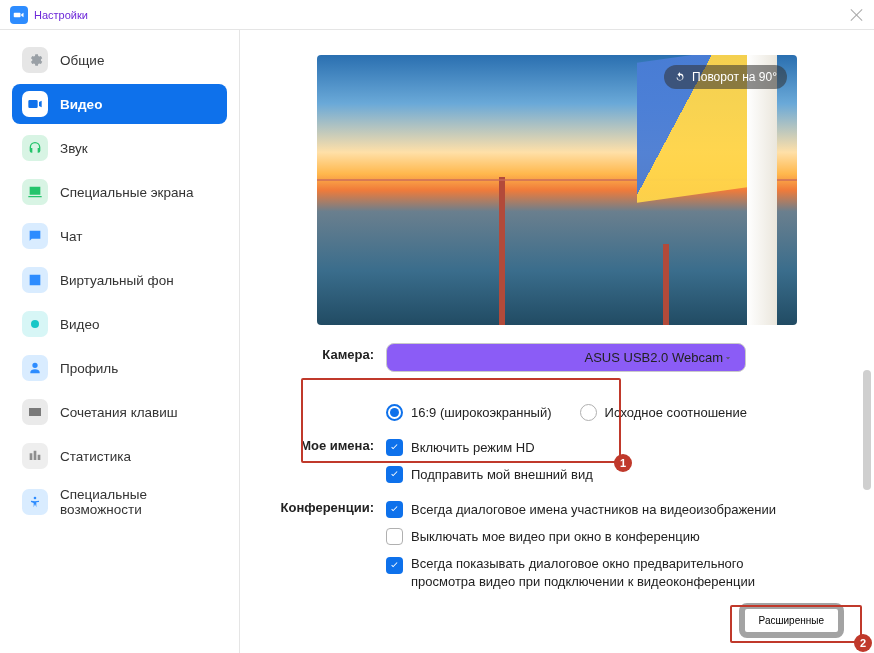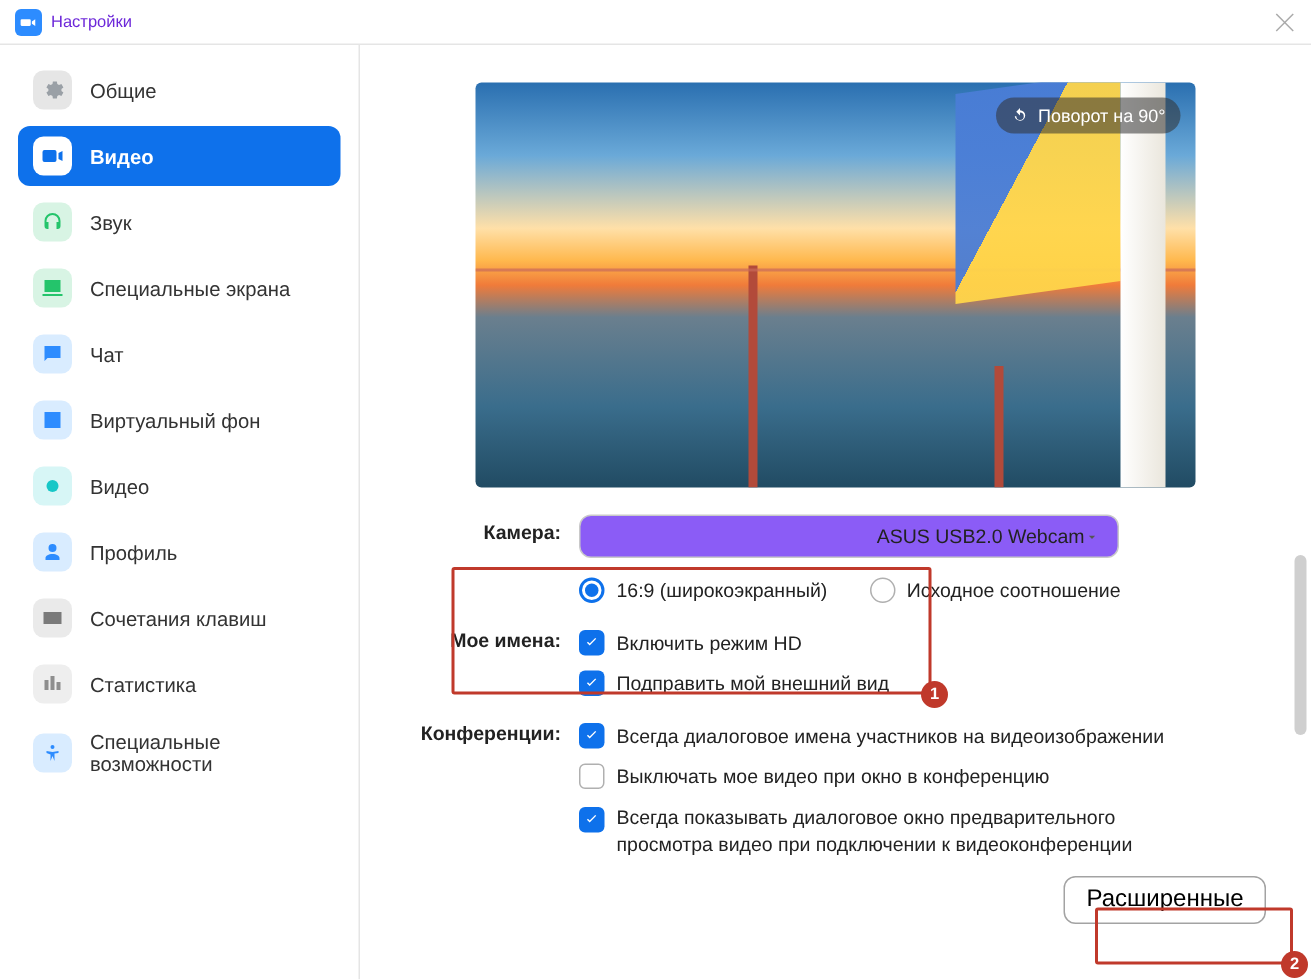--- a/index.html
+++ b/index.html
@@ -58,21 +58,21 @@
 
   .chk, .rad { width: 17px; height: 17px; border-radius: 4px; display: inline-flex; align-items: center; justify-content: center; flex-shrink:0; }
   .chk.checked { background: #0E71EB; }
   .chk.checked svg { fill: #fff; width: 11px; height: 11px; }
   .chk.unchecked { border: 1.5px solid #b0b0b0; border-radius: 4px; background:#fff; }
   .rad { border-radius: 50%; }
   .rad.selected { border: 2px solid #0E71EB; }
   .rad.selected::after { content: ""; width: 9px; height: 9px; background: #0E71EB; border-radius: 50%; }
   .rad.unselected { border: 1.5px solid #b0b0b0; background:#fff; }
 
-  .advanced-btn { float: right; margin-top: 8px; border: 1px solid #a3a3a3; background:#fff; border-radius: 8px; padding: 6px 14px; font-size: 16px; cursor: pointer; }
+  .advanced-btn { float: right; margin-top: 8px; border: 6px solid #a3a3a3; background:#fff; border-radius: 8px; padding: 6px 14px; font-size: 10px; cursor: pointer; }
 
   .annot-box1 { position:absolute; border:2px solid #c0392b; border-radius:2px; pointer-events:none; }
   .annot-badge { position:absolute; width:18px; height:18px; background:#c0392b; color:#fff; font-size:11px; font-weight:700; border-radius:50%; display:flex; align-items:center; justify-content:center; pointer-events:none; }
 
   .scrollbar-track { position:absolute; right:3px; top:340px; width:8px; height:200px; background:transparent; }
   .scrollbar-thumb { width:8px; height:120px; background:#cfcfcf; border-radius:4px; }
 
   .multiline { line-height:1.35; max-width:400px; }
 </style>
 </head>
@@ -199,21 +199,21 @@
     <div class="form">
       <div class="row">
         <div class="label-col">Камера:</div>
         <div class="value-col">
           <div class="select">
             <span>ASUS USB2.0 Webcam</span>
             <svg class="chev" viewBox="0 0 24 24">
                 <path d="M7 10l5 5 5-5z" fill="#555"></path>
               </svg>
           </div>
-          <div class="opt-group" style="margin-top:8px;">
+          <div class="opt-group" style="margin-top:27px;">
             <label class="opt-line">
               <span class="rad selected"></span>
               <span>16:9 (широкоэкранный)</span>
             </label>
             <label class="opt-line">
               <span class="rad unselected"></span>
               <span>Исходное соотношение</span>
             </label>
           </div>
         </div>

